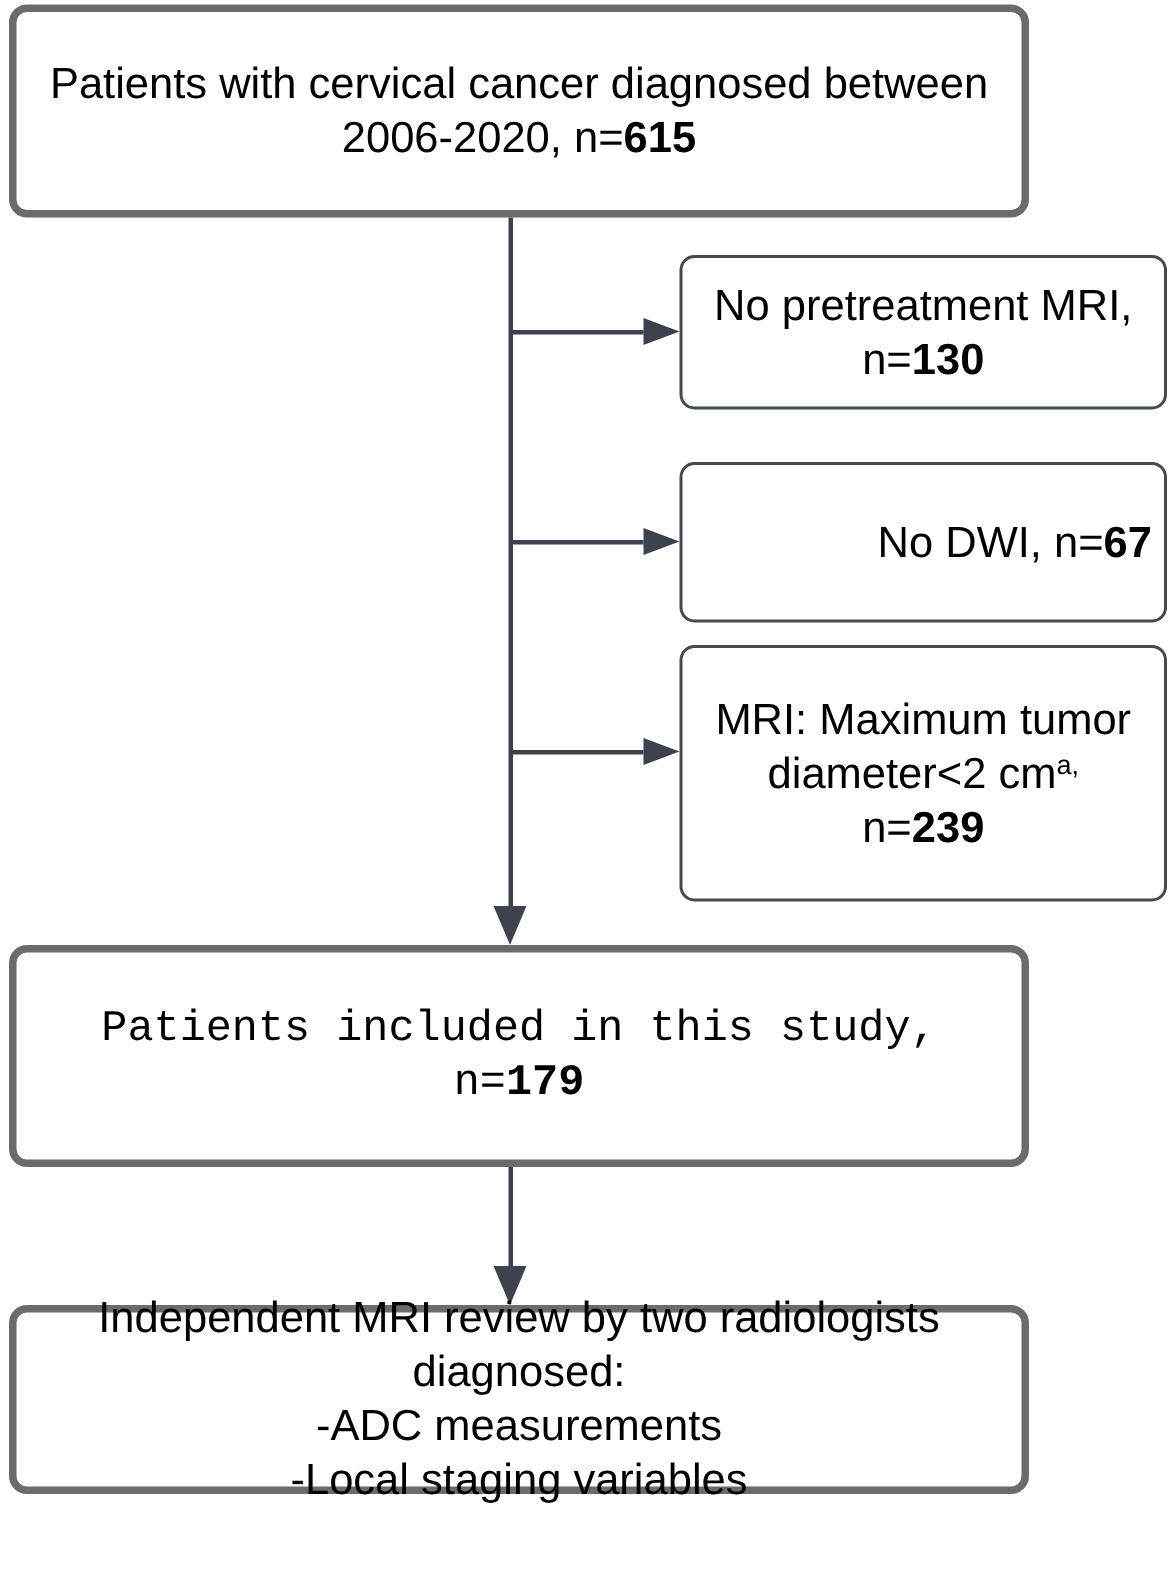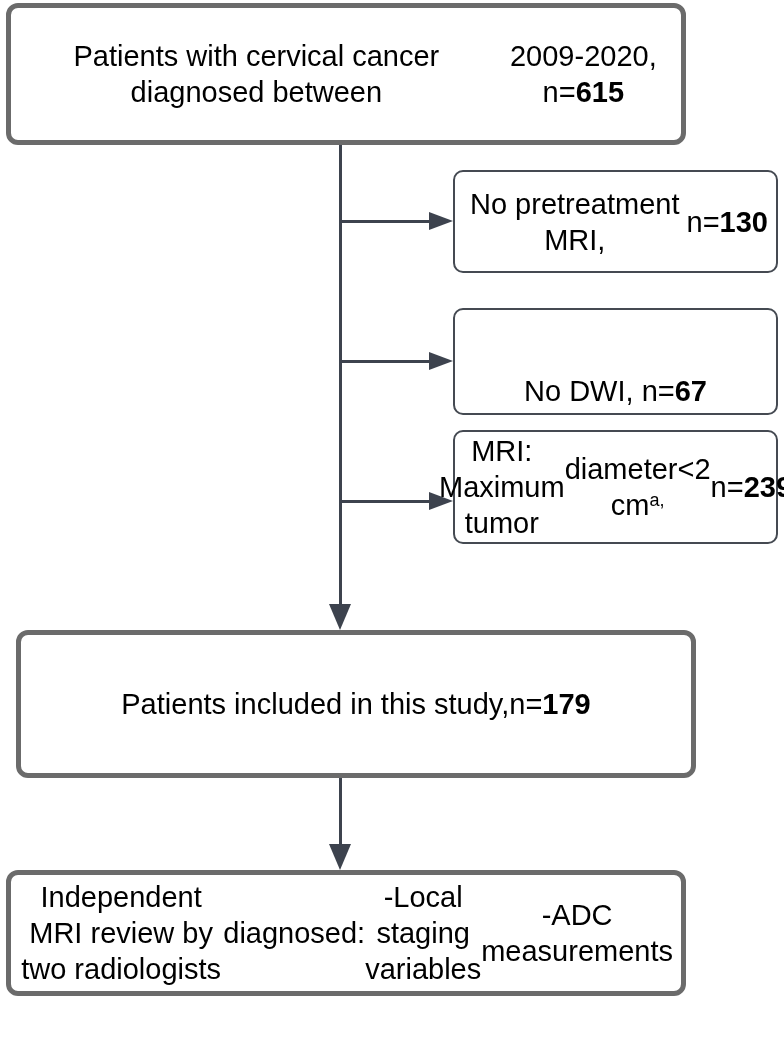--- a/index.html
+++ b/index.html
@@ -14,21 +14,21 @@
     background: #ffffff;
     font-family: "Liberation Sans", "DejaVu Sans", sans-serif;
     color: #000000;
     overflow: hidden;
   }
   .flow-box {
     position: absolute;
     box-sizing: border-box;
     background: #ffffff;
     display: flex;
-    flex-direction: row;
+    flex-direction: column;
     align-items: center;
     justify-content: center;
     text-align: center;
     font-size: 29px;
     line-height: 36px;
     padding: 4px 8px;
   }
   .flow-box.primary {
     border: 5px solid #6b6b6b;
     border-radius: 12px;
@@ -40,22 +40,22 @@
   .flow-box b { font-weight: 700; }
   .flow-box sup {
     font-size: 18px;
     line-height: 0;
     vertical-align: 9px;
   }
   
   #box-top       { left: 6px;   top: 3px;   width: 680px; height: 142px; }
   #box-excl1     { left: 453px; top: 170px; width: 325px; height: 103px; }
   #box-excl2     { left: 453px; top: 308px; width: 325px; height: 107px; align-items: flex-end; }
-  #box-excl3     { left: 453px; top: 430px; width: 325px; height: 114px; }
-  #box-included  { left: 16px;   top: 630px; width: 680px; height: 148px; }
+  #box-excl3     { left: 453px; top: 430px; width: 325px; height: 171px; }
+  #box-included  { left: 6px;   top: 630px; width: 680px; height: 148px; font-family: Liberation Mono, monospace; }
   #box-review    { left: 6px;   top: 870px; width: 680px; height: 126px; }
   
   .conn {
     position: absolute;
     background: #3d434e;
   }
   .vline { width: 3px; }
   .hline { height: 3px; }
   .arrowhead-down {
     position: absolute;
@@ -82,21 +82,21 @@
   #vline-low   { left: 339px; top: 778px; height: 66px; }
   #ah-low      { left: 329px; top: 844px; }
 </style>
 </head>
 <body>
 
 <div id="canvas">
 
   <div id="box-top" class="flow-box primary">
     <div class="line">Patients with cervical cancer diagnosed between</div>
-    <div class="line"><span>2009-2020, n=</span><b>615</b></div>
+    <div class="line"><span>2006-2020, n=</span><b>615</b></div>
   </div>
 
   <div id="vline-main" class="conn vline"></div>
   <div id="ah-main" class="arrowhead-down"></div>
 
   <div id="hline-1" class="conn hline"></div>
   <div id="ah-1" class="arrowhead-right"></div>
   <div id="box-excl1" class="flow-box secondary">
     <div class="line">No pretreatment MRI,</div>
     <div class="line"><span>n=</span><b>130</b></div>
@@ -120,17 +120,17 @@
     <div class="line">Patients included in this study,</div>
     <div class="line"><span>n=</span><b>179</b></div>
   </div>
 
   <div id="vline-low" class="conn vline"></div>
   <div id="ah-low" class="arrowhead-down"></div>
 
   <div id="box-review" class="flow-box primary">
     <div class="line">Independent MRI review by two radiologists</div>
     <div class="line">diagnosed:</div>
+    <div class="line">-ADC measurements</div>
     <div class="line">-Local staging variables</div>
-    <div class="line">-ADC measurements</div>
   </div>
 
 </div>
 
 </body></html>

